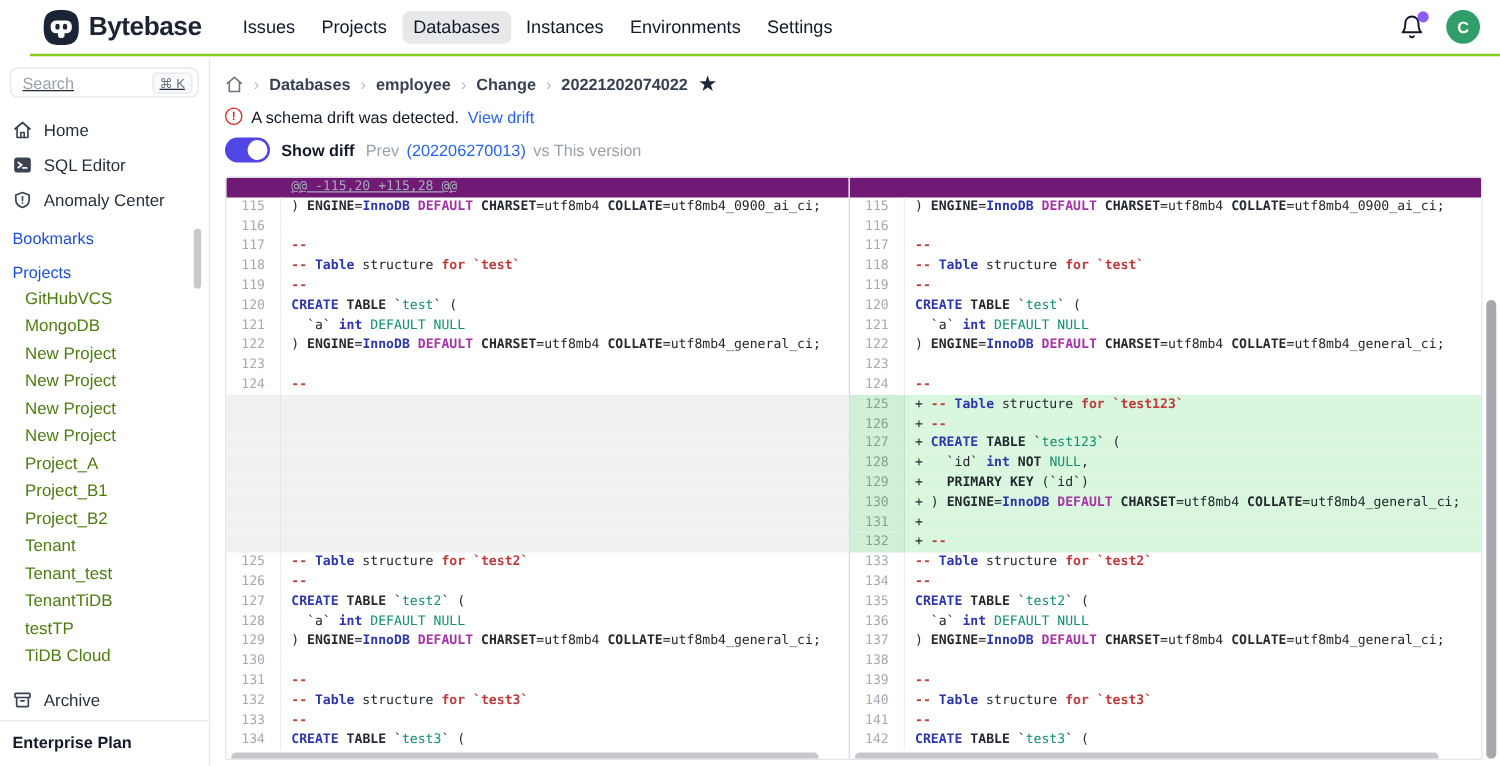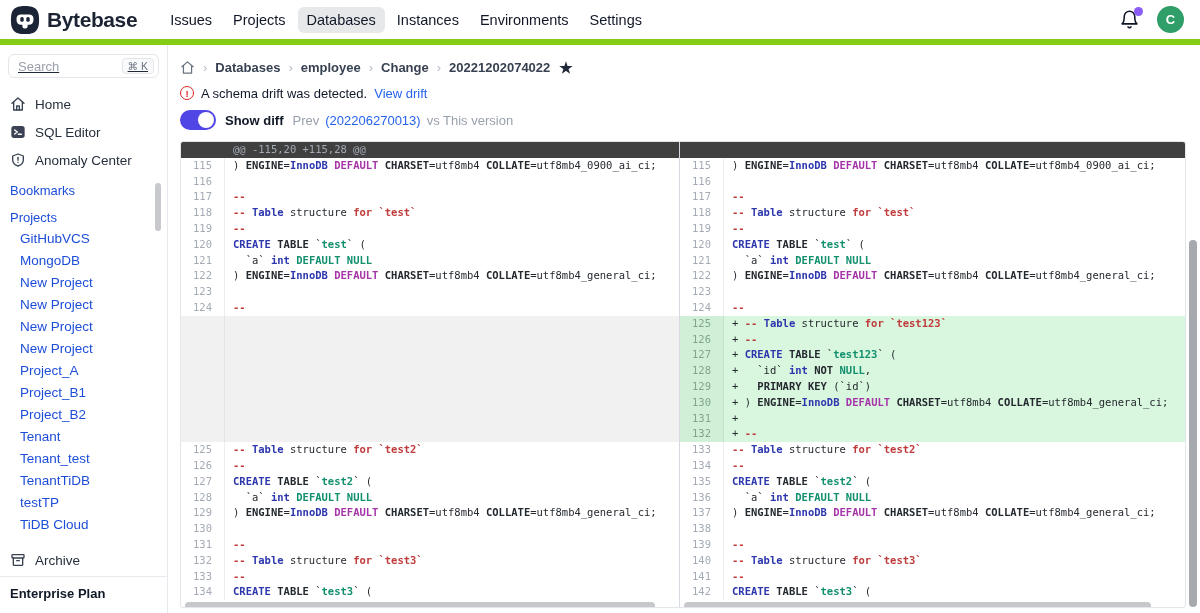--- a/index.html
+++ b/index.html
@@ -1,20 +1,20 @@
 <!DOCTYPE html>
 <html><head>
 <meta charset="utf-8">
 <style>
   * { margin:0; padding:0; box-sizing:border-box; }
   html,body { width:1200px; height:613px; overflow:hidden; background:#fff;
     font-family:"Liberation Sans", sans-serif; color:#1f2937; }
 
   
-  .topbar { height:45px; display:flex; align-items:center; border-bottom:6px solid #84cc16; padding:0 16px 0 10px; }
+  .topbar { height:45px; display:flex; align-items:center; border-bottom:2px solid #84cc16; padding:0 16px 0 10px;margin-left:24px; }
   .brand { display:flex; align-items:center; gap:7px; cursor:pointer; }
   .brand svg { width:30px; height:30px; display:block; }
   .brand-text { font-size:21px; font-weight:800; color:#1c2433; letter-spacing:-0.4px; }
   .mainnav { display:flex; align-items:center; gap:3px; margin-left:24px; flex:1; }
   .nav-item { font-size:14.5px; color:#111827; padding:5px 9px; border-radius:6px; cursor:pointer; }
   .nav-item.active { background:#e7e8ea; }
   .top-right { display:flex; align-items:center; gap:17px; }
   .bell-wrap { position:relative; width:21px; height:21px; color:#111827; cursor:pointer; }
   .bell-wrap svg { width:21px; height:21px; }
   .ndot { position:absolute; top:-2px; right:-3px; width:9px; height:9px; border-radius:50%; }
@@ -30,21 +30,21 @@
   
   .search-box { margin:0 8px; height:24px; border:1px solid #e3e5e8; border-radius:6px; display:flex;
     align-items:center; justify-content:space-between; padding:0 4px 0 9px; cursor:text; background:#fff;text-decoration:underline; }
   .search-ph { font-size:13px; color:#9aa1ac; }
   .kbd { font-size:10.5px; color:#6b7280; border:1px solid #e3e5e8; border-radius:4px; padding:1px 5px; background:#f9fafb; white-space:nowrap; }
   .menu { margin-top:12px;text-align:center; }
   .menu-item { display:flex; align-items:center; gap:9px; padding:6px 10px; font-size:13.5px; color:#26303c; cursor:pointer; }
   .menu-item .mi-icon { width:16px; height:16px; color:#374151; flex:none; display:flex; }
   .menu-item svg { width:16px; height:16px; }
   .sec-label { padding:9px 10px 3px; font-size:13px; color:#1d4ed8; }
-  .proj-item { padding:4px 10px 4px 20px; font-size:13.5px; color:#1d4ed8; cursor:pointer; line-height:14px; }
+  .proj-item { padding:4px 10px 4px 20px; font-size:13.5px; color:#4d7c0f; cursor:pointer; line-height:14px; }
   .archive { margin-top:10px; }
   .plan { margin-top:auto; border-top:1px solid #e7e9ee; padding:9px 10px 12px; font-size:13px; font-weight:700; color:#111827; }
   .side-thumb { position:absolute; top:138px; right:6px; width:6px; height:48px; border-radius:3px; background:#c7c9cc; }
 
   
   .breadcrumb { display:flex; align-items:center; gap:8px; font-size:13px; font-weight:600; color:#374151; height:20px; }
   .bc-home { width:15px; height:15px; color:#6b7280; cursor:pointer; display:flex; }
   .bc-home svg { width:15px; height:15px; }
   .crumbs { display:flex; align-items:center; gap:8px; }
   .sep { color:#b6bcc6; font-weight:400; font-size:13px; }
@@ -60,32 +60,32 @@
   .knob { position:absolute; top:2px; right:2px; width:16px; height:16px; border-radius:50%; background:#fff; }
   .toggle-label { font-size:13px; font-weight:700; color:#111827; }
   .muted { font-size:13px; color:#9aa1ac; }
 
   
   .diff { margin-top:11px; border:1px solid #e2e5e9; border-radius:3px; display:flex; height:467px; overflow:hidden; background:#fff; }
   .panel { width:498px; flex:none; display:flex; flex-direction:column; overflow:hidden; }
   .panel.right { flex:1; border-left:1px solid #d6dbe1; }
   .drow { display:flex; height:15.8px; line-height:15.9px; font-family:"DejaVu Sans Mono", monospace;
     font-size:10.5px; white-space:pre; flex:none; }
-  .drow.header { background:#404040; color:#a4abb5; padding-left:52px; display:block; }
+  .drow.header { background:#701a75; color:#a4abb5; padding-left:52px; display:block;text-decoration:underline; }
   .gut { width:44px; flex:none; text-align:center; color:#a4abb5; border-right:1px solid #ebedf0; }
   .code { flex:1; padding-left:8px; overflow:hidden; }
   .drow.pad .gut { background:#f1f1f2; border-color:#e4e4e6; }
   .drow.pad .code { background:#f1f1f2; }
   .drow.add .gut { background:#cfefd6; border-color:#bfe4c8; color:#84a58c; }
   .drow.add .code { background:#d9f6de; }
   .t-pl   { color:#24292f; }
   .t-kb   { color:#24292f; font-weight:700; }
   .t-blue { color:#2c36ad; font-weight:700; }
   .t-mag  { color:#a534a8; font-weight:700; }
-  .t-teal { color:#12906e; font-weight:700; }
+  .t-teal { color:#12906e; font-weight:400; }
   .t-red  { color:#c03b3b; font-weight:700; }
   .hscroll { height:8px; margin:2px 4px 0; position:relative; flex:none; }
   .hthumb { position:absolute; left:0; top:0; height:8px; border-radius:4px; background:#c6c8cb; }
   .vscroll-thumb { position:absolute; right:3px; top:195px; width:8px; height:367px; border-radius:4px; background:#a6a9ad; }
 </style>
 </head>
 <body>
 
 <div class="app">
 

